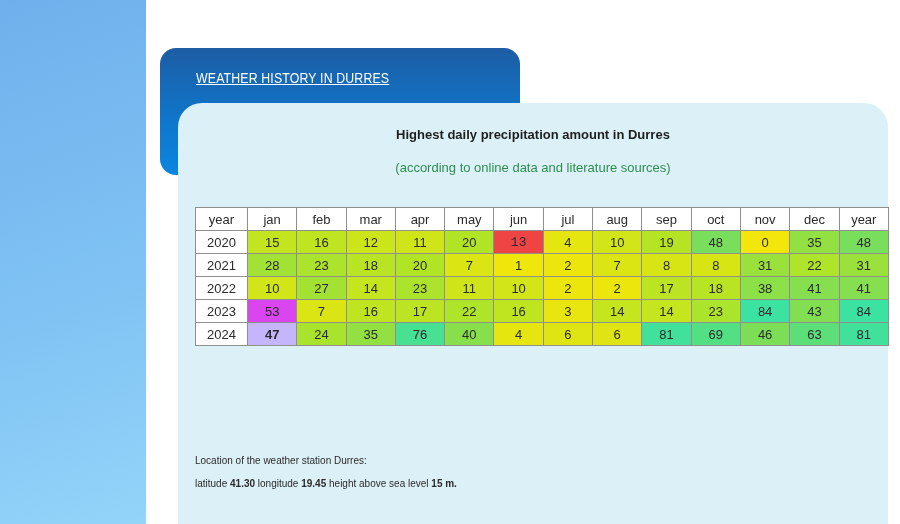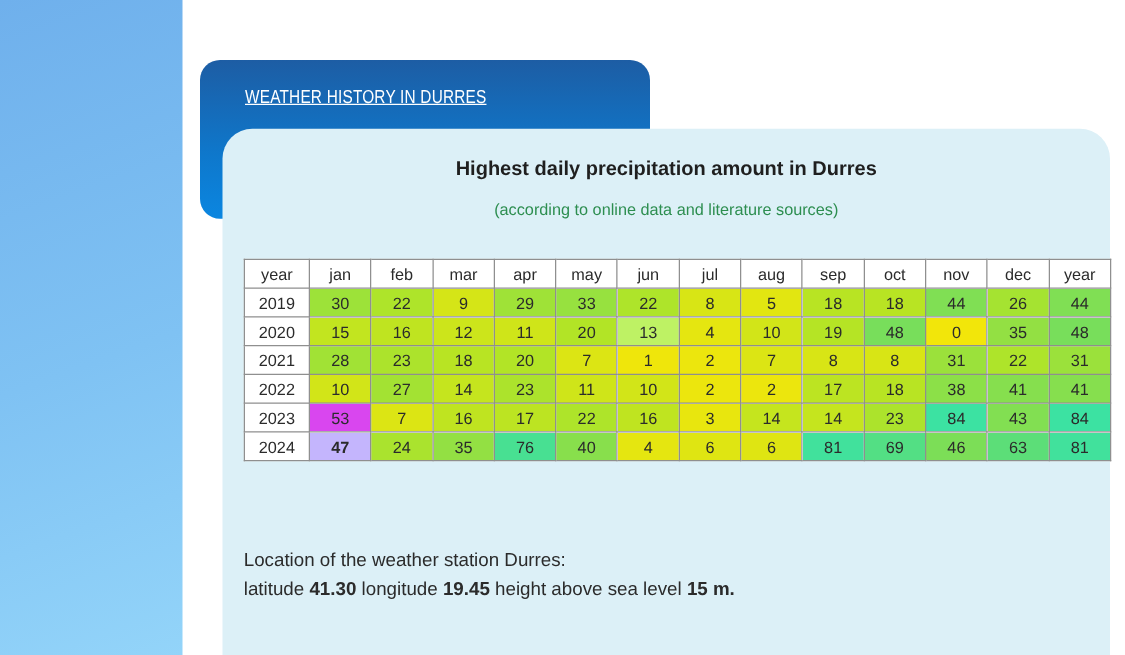--- a/index.html
+++ b/index.html
@@ -26,21 +26,21 @@
     white-space: nowrap; cursor: pointer;
   }
 
   .panel {
     position: absolute; left: 178px; top: 103px; width: 710px; height: 450px;
     border-radius: 24px; background: #dcf0f7; z-index: 2;
   }
 
   .panel-title {
     position: absolute; left: 0; top: 24px; width: 100%;
-    text-align: center; font-size: 16px; font-weight: 700; color: #1f1f1f;
+    text-align: center; font-size: 13px; font-weight: 700; color: #1f1f1f;
   }
   .panel-subtitle {
     position: absolute; left: 0; top: 57px; width: 100%;
     text-align: center; font-size: 13px; color: #2d8e50;
   }
 
   table.precip {
     position: absolute; left: 17px; top: 104px;
     border-collapse: collapse; table-layout: fixed; width: 694px;
     background: #ffffff;
@@ -49,22 +49,22 @@
     border: 1px solid #8f8f8f; height: 23px;
     text-align: center; vertical-align: middle;
     font-size: 13px; color: #2b2b2b; font-weight: 400;
     overflow: hidden; white-space: nowrap;
   }
   table.precip th { background: #ffffff; margin-top: 28px; }
   table.precip td.year-cell { background: #ffffff; }
   col.year-col { width: 52px; }
 
   .location {
-    position: absolute; left: 17px; top: 334px;
-    font-size: 15px; color: #2b2b2b; line-height: 23px;
+    position: absolute; left: 17px; top: 346px;
+    font-size: 10px; color: #2b2b2b; line-height: 23px;
   }
 </style>
 </head>
 <body>
 
 <div class="stage">
 
   <div class="sidebar"></div>
 
   <div class="header-card">
@@ -94,43 +94,27 @@
             <th>aug</th>
             <th>sep</th>
             <th>oct</th>
             <th>nov</th>
             <th>dec</th>
             <th>year</th>
           </tr>
       </thead>
       <tbody>
           <tr>
-            <td class="year-cell">2019</td>
-            <td style="background: rgb(157, 226, 57);">30</td>
-            <td style="background: rgb(174, 228, 42);">22</td>
-            <td style="background: rgb(213, 229, 23);">9</td>
-            <td style="background: rgb(159, 226, 55);">29</td>
-            <td style="background: rgb(151, 225, 63);">33</td>
-            <td style="background: rgb(174, 228, 42);">22</td>
-            <td style="background: rgb(216, 229, 21);">8</td>
-            <td style="background: rgb(226, 230, 17);">5</td>
-            <td style="background: rgb(184, 228, 35);">18</td>
-            <td style="background: rgb(184, 228, 35);">18</td>
-            <td style="background: rgb(128, 223, 84);">44</td>
-            <td style="background: rgb(165, 227, 49);">26</td>
-            <td style="background: rgb(128, 223, 84);">44</td>
-          </tr>
-          <tr>
             <td class="year-cell">2020</td>
             <td style="background: rgb(194, 229, 31);">15</td>
             <td style="background: rgb(191, 228, 32);">16</td>
             <td style="background: rgb(204, 229, 27);">12</td>
             <td style="background: rgb(207, 229, 25);">11</td>
             <td style="background: rgb(178, 228, 38);">20</td>
-            <td style="background: #bef264;">13</td>
+            <td style="background: #ef4444; font-family: Liberation Mono, monospace;">13</td>
             <td style="background: rgb(229, 230, 16);">4</td>
             <td style="background: rgb(210, 229, 24);">10</td>
             <td style="background: rgb(181, 228, 37);">19</td>
             <td style="background: rgb(120, 222, 91);">48</td>
             <td style="background: rgb(242, 230, 10);">0</td>
             <td style="background: rgb(147, 224, 67);">35</td>
             <td style="background: rgb(120, 222, 91);">48</td>
           </tr>
           <tr>
             <td class="year-cell">2021</td>

